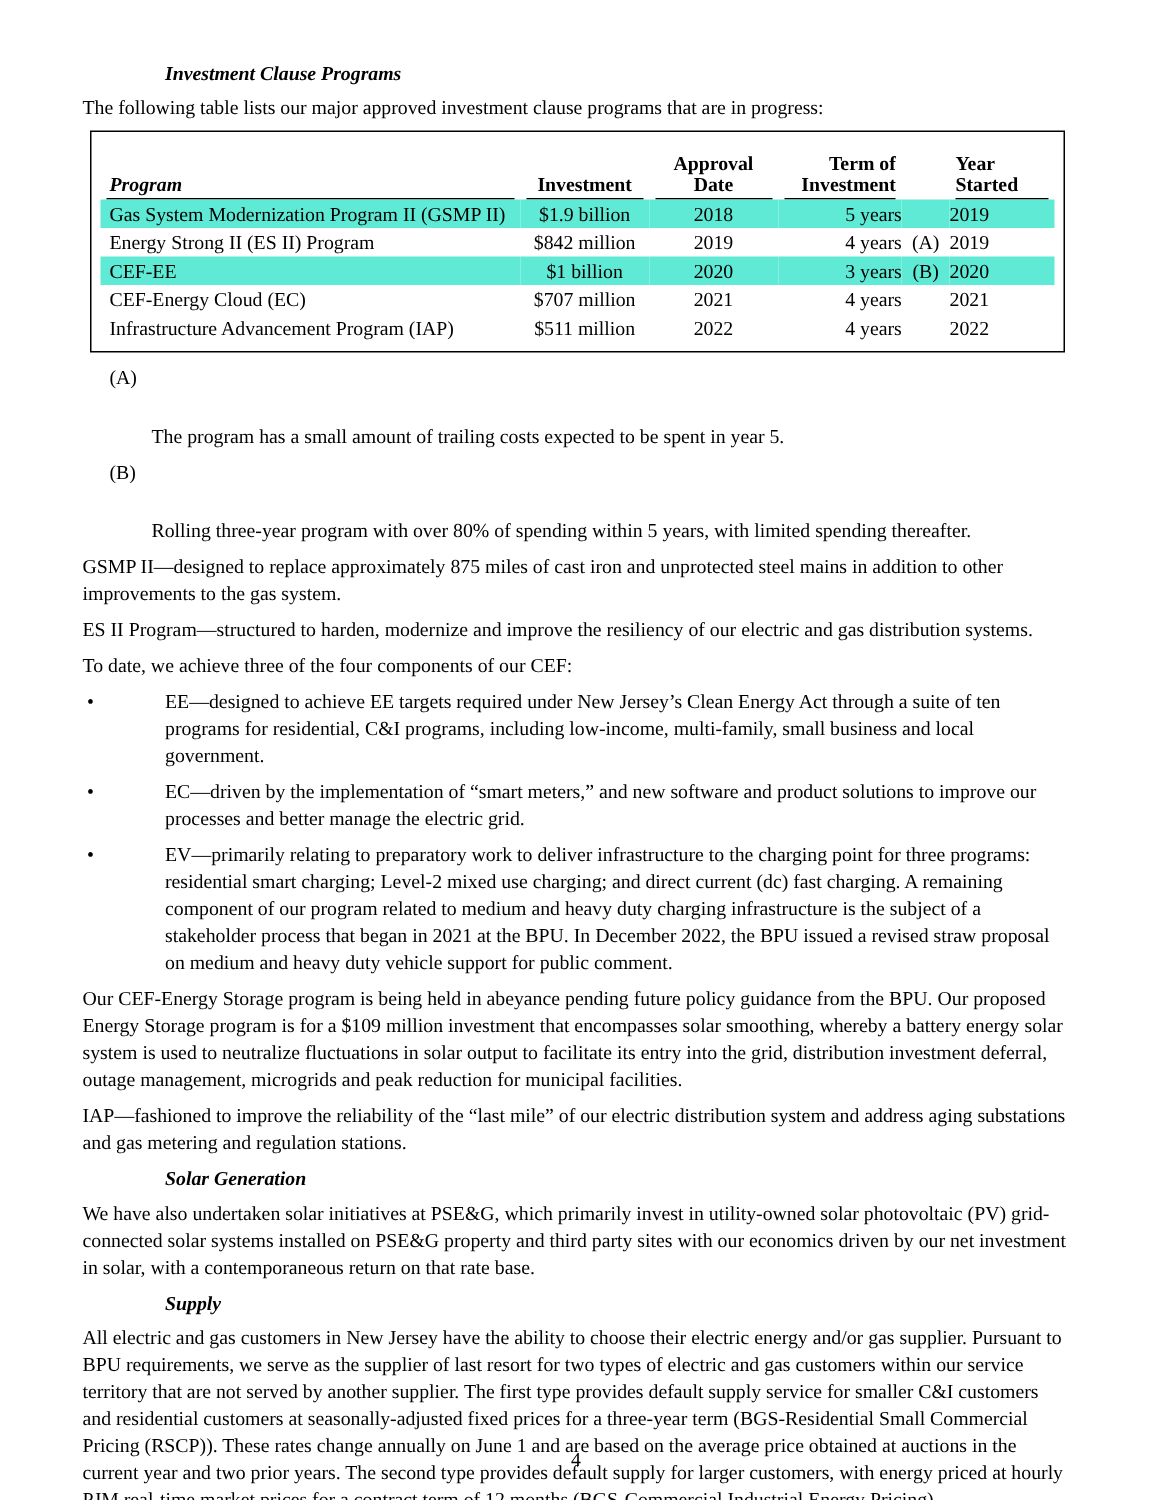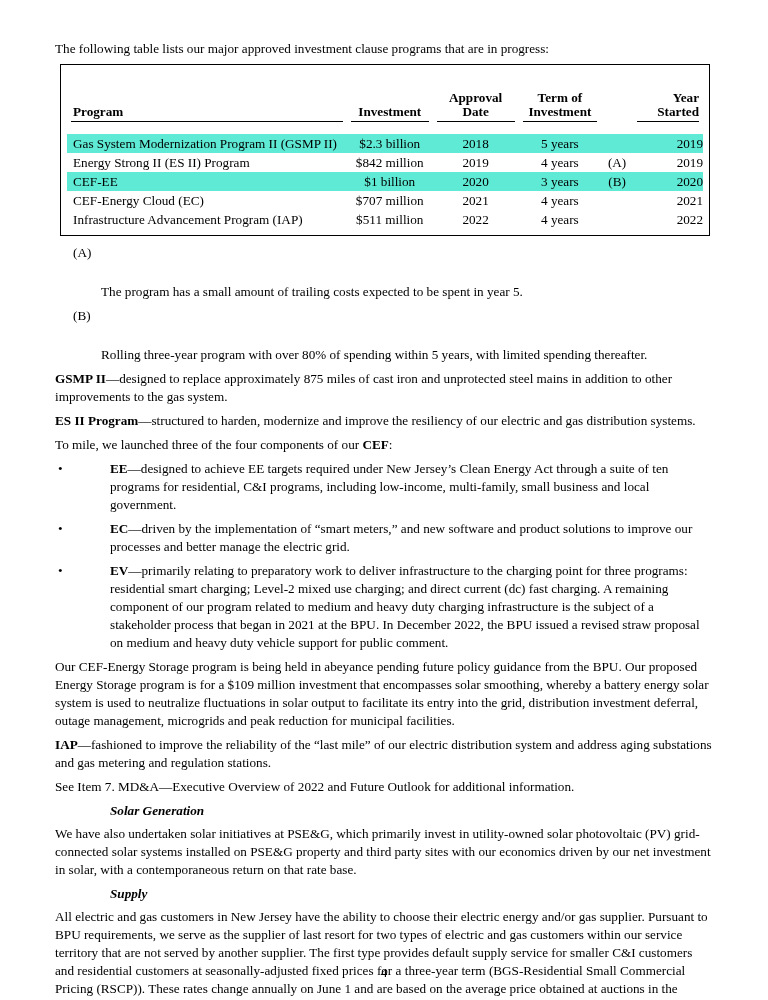--- a/index.html
+++ b/index.html
@@ -20,52 +20,52 @@
     padding: 40px 55px 0 55px;
   }
   .subheading {
     font-weight: bold;
     font-style: italic;
     margin-left: 55px;
     margin-bottom: 6px;
     line-height: 17px;
   }
   p.para { margin-bottom: 6px; }
-  .lead-bold { font-weight: bold; }
+  .lead-bold { font-weight: normal; }
 
   
   .table-box {
     border: 1.5px solid #000;
     padding: 14px 6px 6px 6px;
     margin: 2px 0 8px 5px;
     width: 650px;
   }
   table.programs {
     width: 100%;
     border-collapse: collapse;
     table-layout: fixed;
     font-size: 13.2px;
   }
   th { font-weight: bold; vertical-align: bottom; padding: 0; }
   td { padding: 0; height: 19px; vertical-align: middle; }
   .col-program   { width: 44%; text-align: left; }
   .col-investment{ width: 13.5%; text-align: center; }
   .col-approval  { width: 13.5%; text-align: center; }
-  .col-term      { width: 13%; text-align: center; }
+  .col-term      { width: 13%; text-align: right; }
   .col-note      { width: 5%;  text-align: center; }
-  .col-year      { width: 11%; text-align: right; }
+  .col-year      { width: 11%; text-align: left; }
   td.col-program { padding-left: 6px; }
   .th-u {
     display: block;
     border-bottom: 1.6px solid #000;
     padding-bottom: 2px;
-    margin: 12px 4px;
+    margin: 0 4px;
     line-height: 14px;
   }
-  th.col-program .th-u { margin-left: 4px; text-align: left; padding-left: 2px; }
+  th.col-program .th-u { margin-left: 4px; text-align: left; padding-left: 2px; font-style: italic; }
   .th-line { display: block; }
   tr.shaded td { background: #5eead4; }
 
   
   .footnote {
     display: flex;
     padding-left: 18px;
     margin-bottom: 6px;
   }
   .footnote .fn-label { width: 28px; flex: none; }
@@ -84,20 +84,21 @@
     bottom: 18px; left: 0;
     width: 768px;
     text-align: center;
   }
 </style>
 </head>
 <body>
 
 <div class="page">
 
+  <div class="subheading">Investment Clause Programs</div>
 
   <p class="para">The following table lists our major approved investment clause programs that are in progress:</p>
 
   <div class="table-box">
     <table class="programs">
       <thead>
         <tr>
           <th class="col-program">
             <span class="th-u">
                 <span class="th-line">Program</span>
@@ -125,21 +126,21 @@
             <span class="th-u">
                 <span class="th-line">Year</span>
                 <span class="th-line">Started</span>
               </span>
           </th>
         </tr>
       </thead>
       <tbody>
         <tr class="shaded">
           <td class="col-program">Gas System Modernization Program II (GSMP II)</td>
-          <td class="col-investment">$2.3 billion</td>
+          <td class="col-investment">$1.9 billion</td>
           <td class="col-approval">2018</td>
           <td class="col-term">5 years</td>
           <td class="col-note"></td>
           <td class="col-year">2019</td>
         </tr>
         <tr>
           <td class="col-program">Energy Strong II (ES II) Program</td>
           <td class="col-investment">$842 million</td>
           <td class="col-approval">2019</td>
           <td class="col-term">4 years</td>
@@ -180,40 +181,39 @@
   </div>
   <div class="footnote">
     <span class="fn-label">(B)</span>
     <span class="fn-text">Rolling three-year program with over 80% of spending within 5 years, with limited spending thereafter.</span>
   </div>
 
   <p class="para"><span class="lead-bold">GSMP II</span><span>—designed to replace approximately 875 miles of cast iron and unprotected steel mains in addition to other improvements to the gas system.</span></p>
 
   <p class="para"><span class="lead-bold">ES II Program</span><span>—structured to harden, modernize and improve the resiliency of our electric and gas distribution systems.</span></p>
 
-  <p class="para"><span>To mile, we launched three of the four components of our </span><span class="lead-bold">CEF</span><span>:</span></p>
+  <p class="para"><span>To date, we achieve three of the four components of our </span><span class="lead-bold">CEF</span><span>:</span></p>
 
   <div class="bullet-item">
     <span class="bullet-marker">•</span>
     <span class="bullet-body"><span class="lead-bold">EE</span><span>—designed to achieve EE targets required under New Jersey’s Clean Energy Act through a suite of ten programs for residential, C&amp;I programs, including low-income, multi-family, small business and local government.</span></span>
   </div>
   <div class="bullet-item">
     <span class="bullet-marker">•</span>
     <span class="bullet-body"><span class="lead-bold">EC</span><span>—driven by the implementation of “smart meters,” and new software and product solutions to improve our processes and better manage the electric grid.</span></span>
   </div>
   <div class="bullet-item">
     <span class="bullet-marker">•</span>
     <span class="bullet-body"><span class="lead-bold">EV</span><span>—primarily relating to preparatory work to deliver infrastructure to the charging point for three programs: residential smart charging; Level-2 mixed use charging; and direct current (dc) fast charging. A remaining component of our program related to medium and heavy duty charging infrastructure is the subject of a stakeholder process that began in 2021 at the BPU. In December 2022, the BPU issued a revised straw proposal on medium and heavy duty vehicle support for public comment.</span></span>
   </div>
 
   <p class="para">Our CEF-Energy Storage program is being held in abeyance pending future policy guidance from the BPU. Our proposed Energy Storage program is for a $109 million investment that encompasses solar smoothing, whereby a battery energy solar system is used to neutralize fluctuations in solar output to facilitate its entry into the grid, distribution investment deferral, outage management, microgrids and peak reduction for municipal facilities.</p>
 
   <p class="para"><span class="lead-bold">IAP</span><span>—fashioned to improve the reliability of the “last mile” of our electric distribution system and address aging substations and gas metering and regulation stations.</span></p>
 
-  <p class="para">See Item 7. MD&amp;A—Executive Overview of 2022 and Future Outlook for additional information.</p>
 
   <div class="subheading">Solar Generation</div>
 
   <p class="para">We have also undertaken solar initiatives at PSE&amp;G, which primarily invest in utility-owned solar photovoltaic (PV) grid-connected solar systems installed on PSE&amp;G property and third party sites with our economics driven by our net investment in solar, with a contemporaneous return on that rate base.</p>
 
   <div class="subheading">Supply</div>
 
 
   <p class="para">All electric and gas customers in New Jersey have the ability to choose their electric energy and/or gas supplier. Pursuant to BPU requirements, we serve as the supplier of last resort for two types of electric and gas customers within our service territory that are not served by another supplier. The first type provides default supply service for smaller C&amp;I customers and residential customers at seasonally-adjusted fixed prices for a three-year term (BGS-Residential Small Commercial Pricing (RSCP)). These rates change annually on June 1 and are based on the average price obtained at auctions in the current year and two prior years. The second type provides default supply for larger customers, with energy priced at hourly PJM real-time market prices for a contract term of 12 months (BGS-Commercial Industrial Energy Pricing).</p>
 

